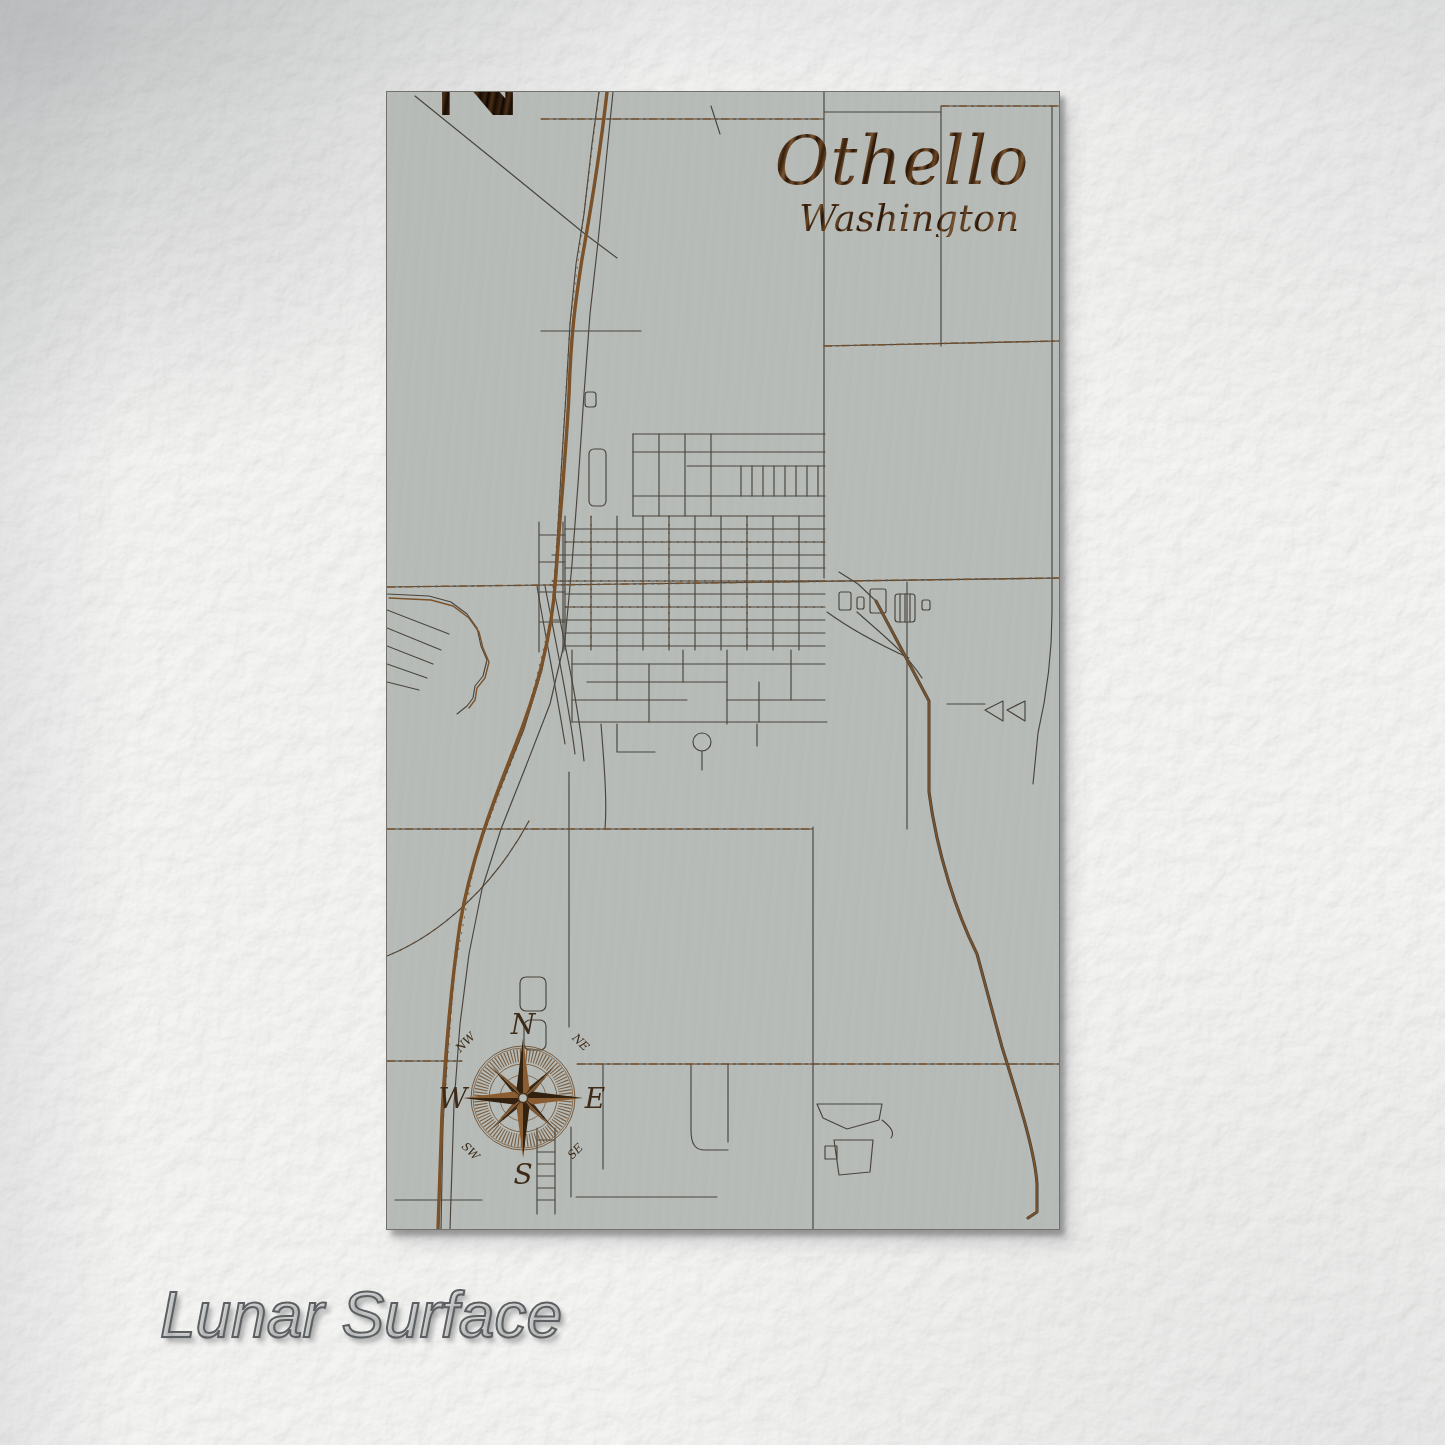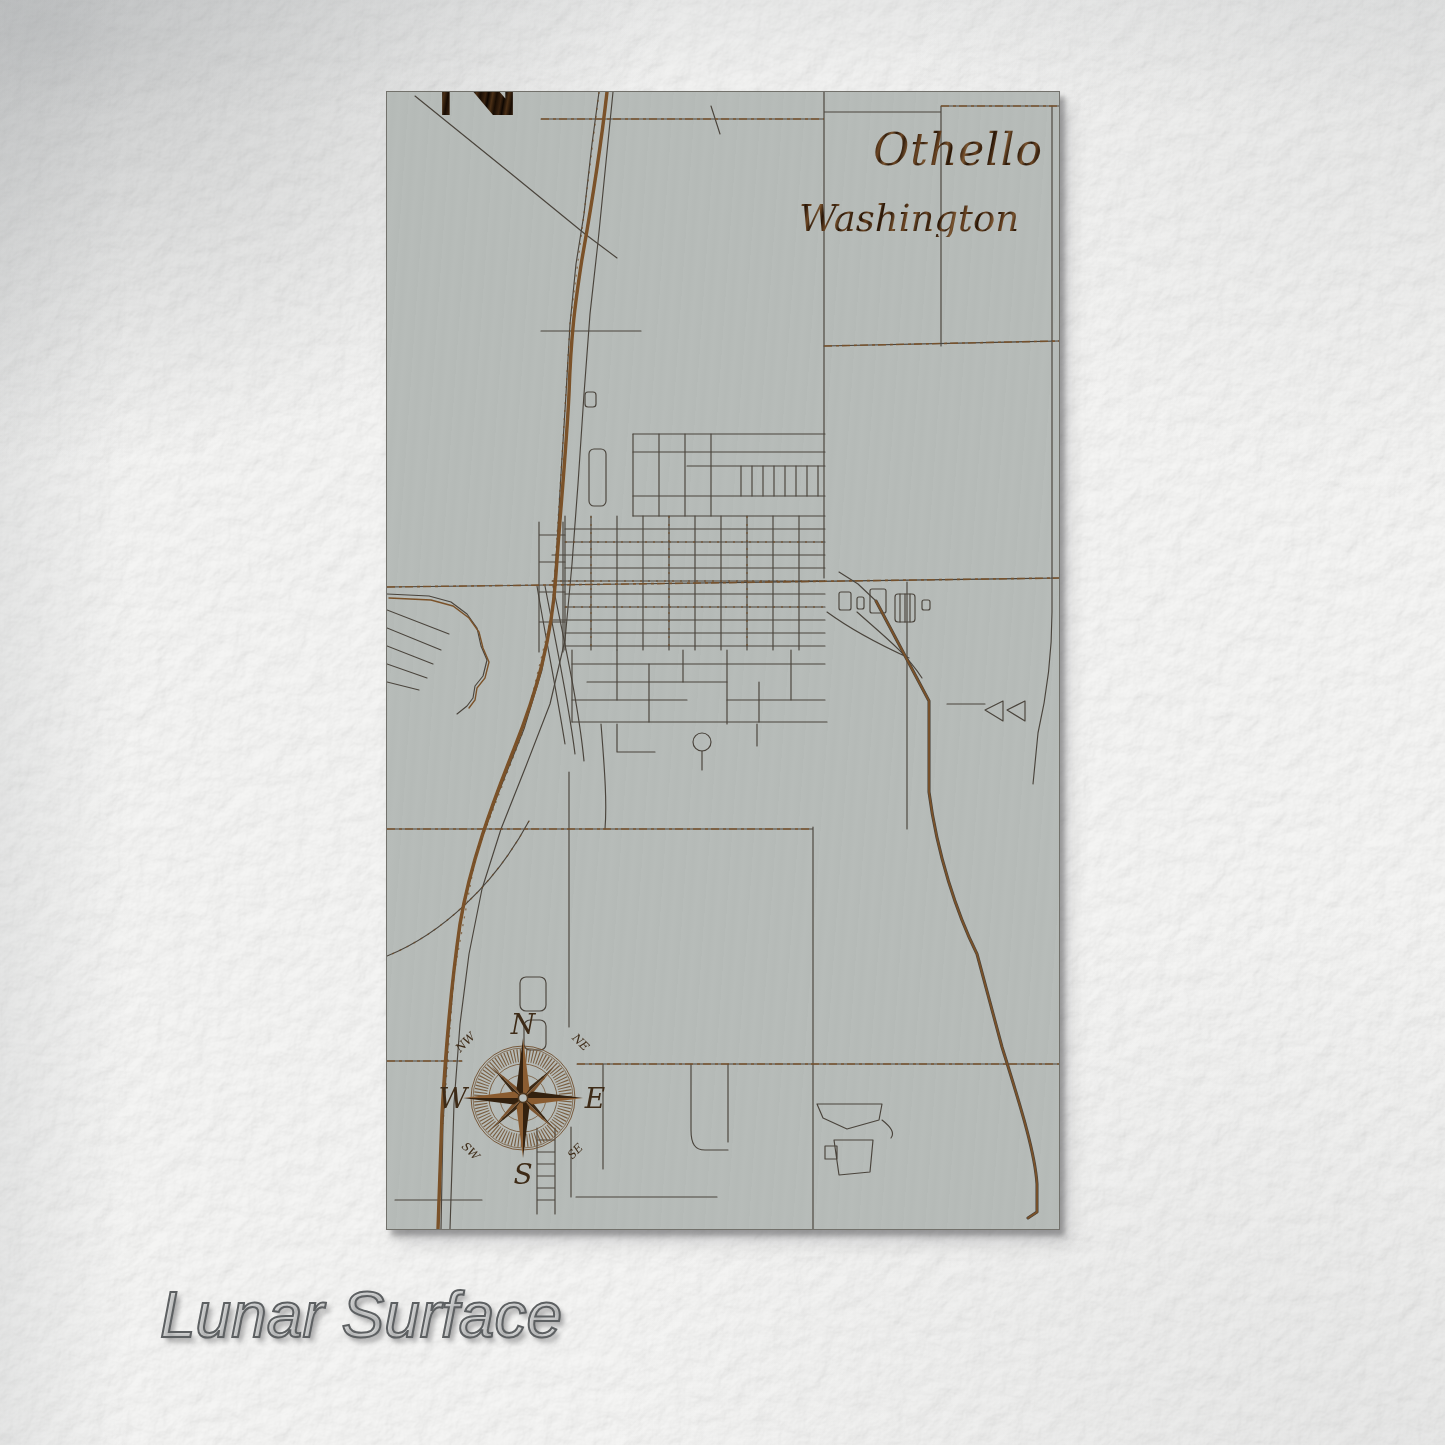--- a/index.html
+++ b/index.html
@@ -20,22 +20,22 @@
   .panel-grain{position:absolute;inset:0;pointer-events:none;opacity:.35;
     background:repeating-linear-gradient(94deg,
       rgba(255,255,255,0.05) 0px, rgba(125,130,128,0.05) 7px,
       rgba(255,255,255,0.04) 13px, rgba(110,115,112,0.06) 22px);}
   .map-art{position:absolute;inset:0;width:672px;height:1137px;display:block;}
   
   .engrave{font-family:"DejaVu Serif","Liberation Serif",serif;font-style:italic;
     background:repeating-linear-gradient(104deg,#2a1708 0px,#6b4523 5px,#35200e 9px,#7b5530 14px,#241305 19px);
     -webkit-background-clip:text;background-clip:text;color:transparent;
     -webkit-text-fill-color:transparent;}
-  .map-title{position:absolute;left:374px;top:36px;width:282px;text-align:right;
-    font-size:44px;line-height:1.0;letter-spacing:1px;}
+  .map-title{position:absolute;left:374px;top:36px;width:282px;text-align:center;
+    font-size:67px;line-height:1.0;letter-spacing:1px;}
   .map-subtitle{position:absolute;left:381px;top:108px;width:282px;text-align:center;
     font-size:37px;line-height:1.0;}
   .partial-letter{position:absolute;left:40px;top:0;width:88px;height:23px;overflow:hidden;}
   .partial-letter span{position:absolute;left:0;bottom:-24px;display:block;
     font-family:"DejaVu Serif","Liberation Serif",serif;font-weight:bold;font-style:normal;
     font-size:110px;line-height:1;
     background:repeating-linear-gradient(100deg,#170c03 0,#3a2310 5px,#0e0702 8px,#4a2f16 12px,#1a0e04 16px);
     -webkit-background-clip:text;background-clip:text;color:transparent;-webkit-text-fill-color:transparent;}
   
   .finish-label{position:absolute;left:160px;top:1278px;

